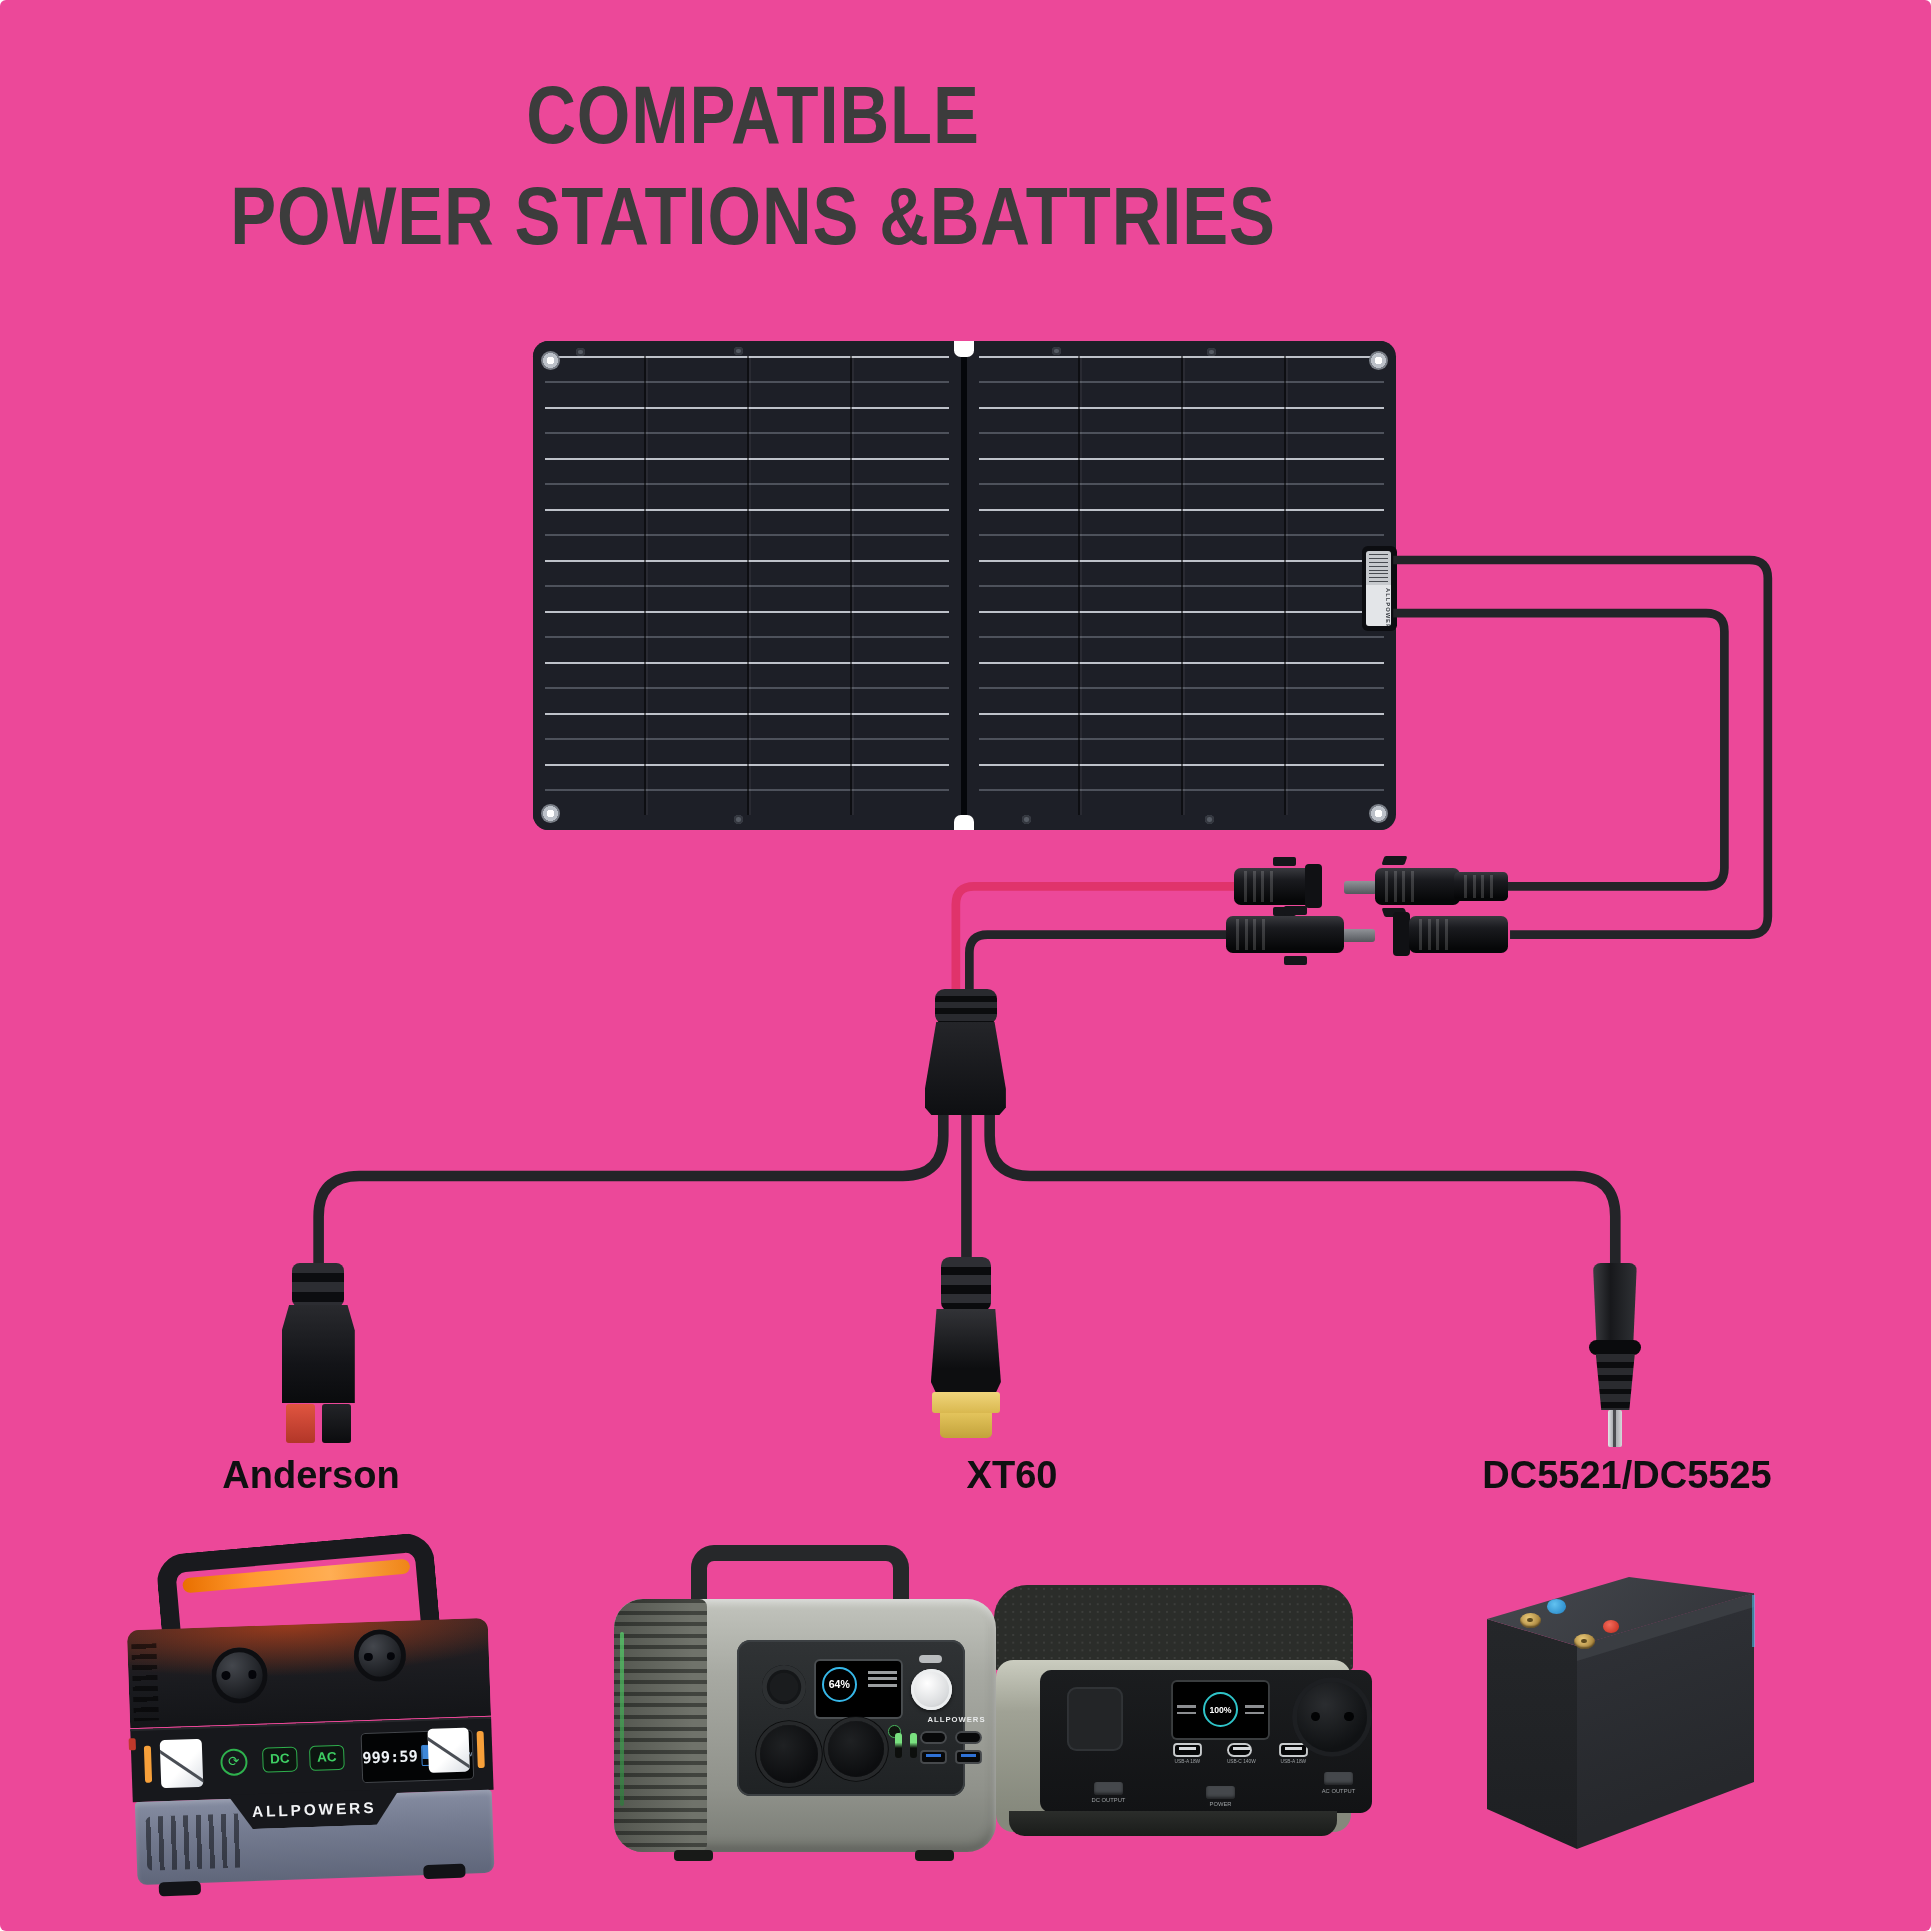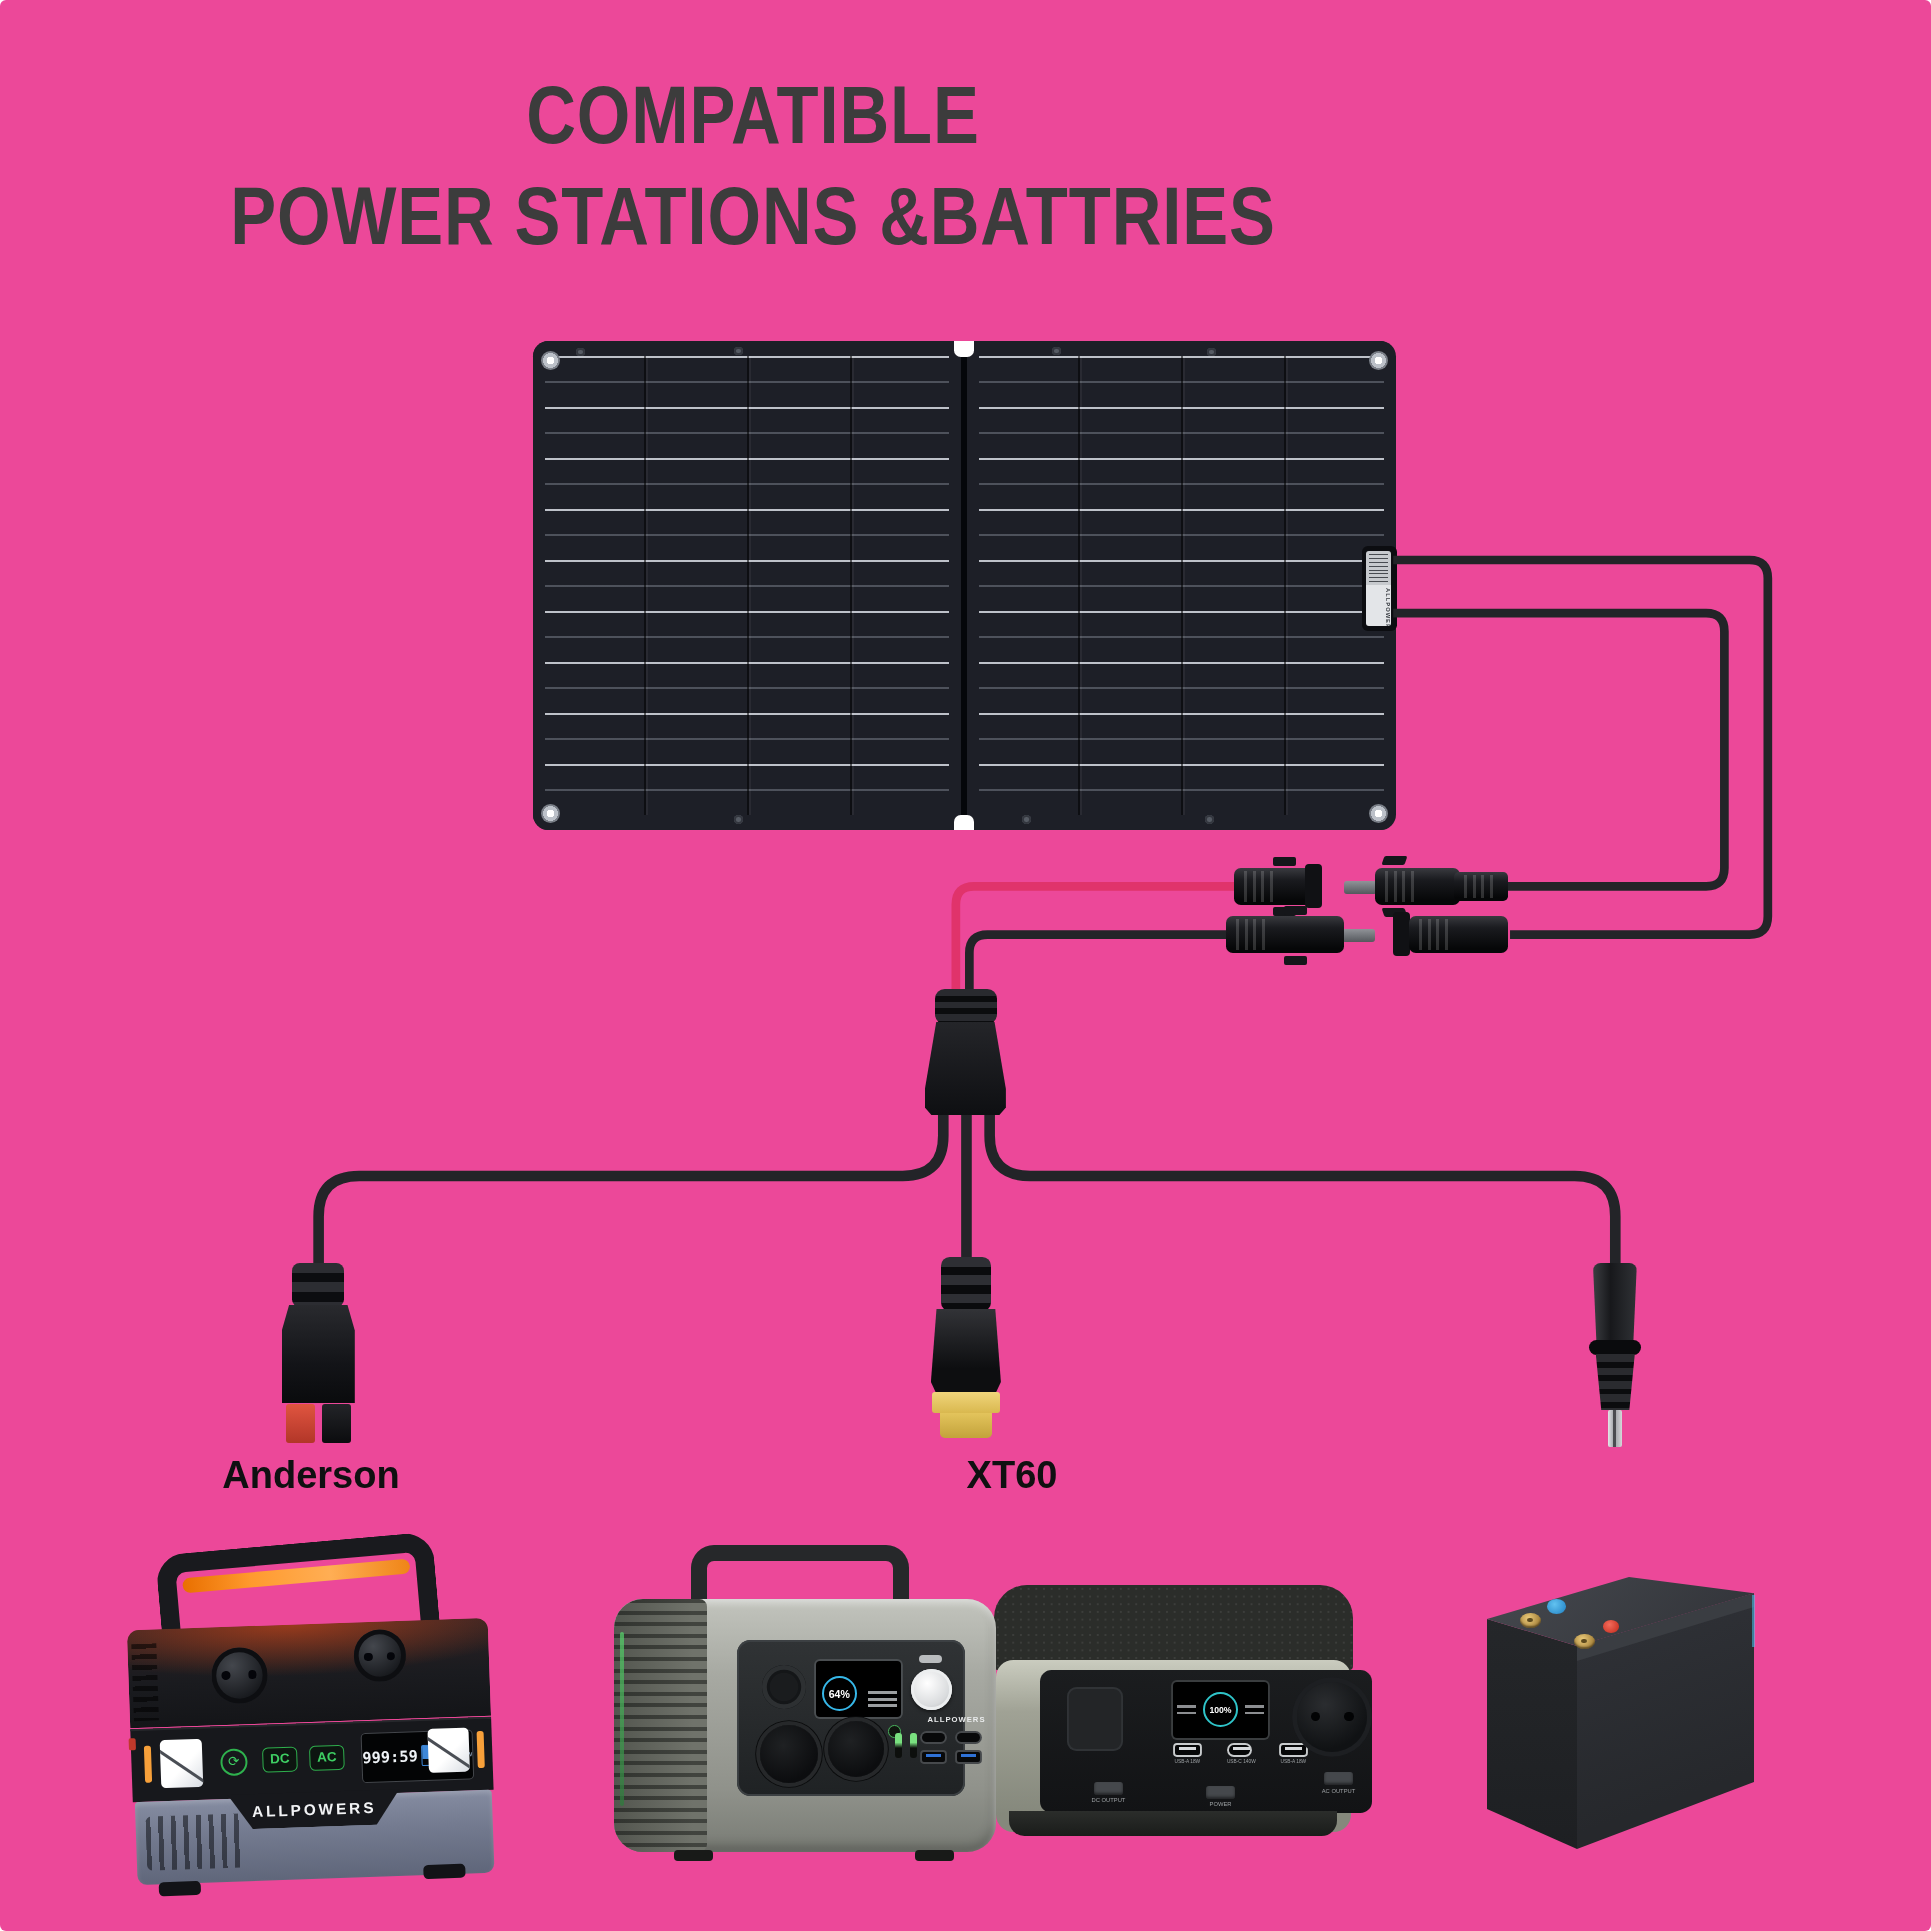--- a/index.html
+++ b/index.html
@@ -157,21 +157,21 @@
   .r6-side { position:absolute; left:7.7px; top:56px; width:93px; height:253px; border-radius:29px 7.7px 7.7px 29px;
     background:repeating-linear-gradient(180deg, rgba(8,10,8,.45) 0 3.9px, transparent 3.9px 11.6px),
       linear-gradient(90deg,#53564f,#70736b 85%); }
   .r6-side::before { content:""; position:absolute; left:6.8px; top:33px; width:3.9px; height:174px; border-radius:2.9px;
     background:linear-gradient(180deg,#57d06b,#2e7a3c); opacity:.75; }
   .r6-panel { position:absolute; left:131px; top:97px; width:228px; height:156px; border-radius:13.5px;
     background:linear-gradient(180deg,#303335,#1f2224); box-shadow:inset 0 0 0 1.9px #3c4043; }
   .r6-input { position:absolute; left:25px; top:25px; width:44px; height:44px; border-radius:50%;
     background:#1a1c1e; box-shadow:inset 0 0 0 4.8px #2d3032, inset 0 0 0 7.7px #141618; }
   .r6-lcd { position:absolute; left:79px; top:21px; width:85px; height:56px; background:#000; border-radius:3.9px;
-    box-shadow:0 0 0 1.9px #4a4e51; display:flex; align-items:flex-end; gap:11px; padding:5.8px; }
+    box-shadow:0 0 0 1.9px #4a4e51; display:flex; align-items:flex-start; gap:11px; padding:5.8px; }
   .r6-ring { width:35px; height:35px; border-radius:50%; border:2.9px solid #36b7e8; color:#fff;
     font-size:10.6px; font-weight:bold; display:flex; align-items:center; justify-content:center; flex:none; }
   .r6-lines div { width:29px; height:2.9px; background:#cfd3d6; opacity:.75; margin:3.9px 0; }
   .r6-pill { position:absolute; left:182px; top:15.4px; width:23px; height:7.7px; background:#b9bcbe; border-radius:3.9px; }
   .r6-dial { position:absolute; left:174px; top:29px; width:41px; height:41px; border-radius:50%;
     background:radial-gradient(circle at 40% 35%, #ffffff, #dadcde 60%, #aeb1b3);
     box-shadow:0 1.9px 3.9px rgba(0,0,0,.5), inset 0 0 0 2.9px #eceeef; }
   .r6-pwr { position:absolute; left:151px; top:85px; width:12.6px; height:12.6px; border-radius:50%;
     border:1.9px solid #49b35c; background:#10150f; }
   .r6-ac { position:absolute; border-radius:50%;
@@ -325,20 +325,21 @@
     <div class="xt-y2"></div>
   </div>
   <div class="conn-label" style="left:992px;margin-left:20px;">XT60</div>
 
   <div id="dcplug" class="abs">
     <div class="dc-top"></div>
     <div class="dc-ring"></div>
     <div class="dc-rib"></div>
     <div class="dc-tip"></div>
   </div>
+  <div class="conn-label" style="left:1627px;">DC5521/DC5525</div>
 
   <div id="cstation" class="abs">
     <div class="cs-handle">
       <div class="cs-bar"></div>
     </div>
     <div class="cs-top">
       <div class="cs-topvent"></div>
       <div class="schuko-sm" style="left:83px;top:21px;"></div>
       <div class="schuko-sm" style="left:226px;top:7.7px;width:52px;height:52px;"></div>
     </div>

